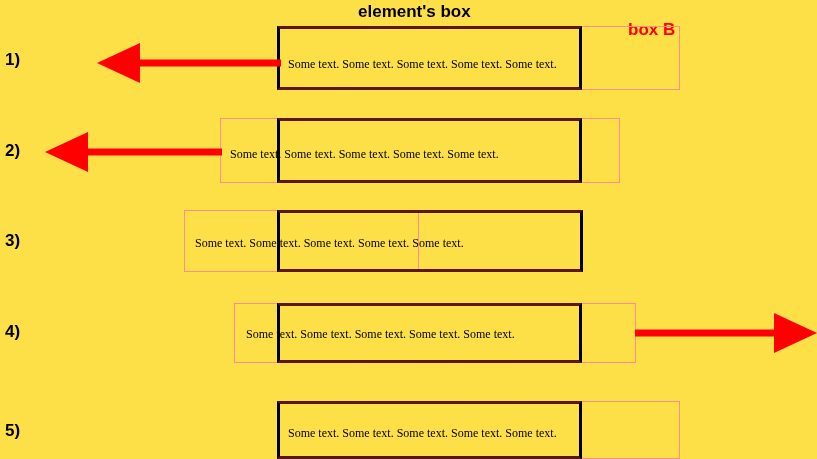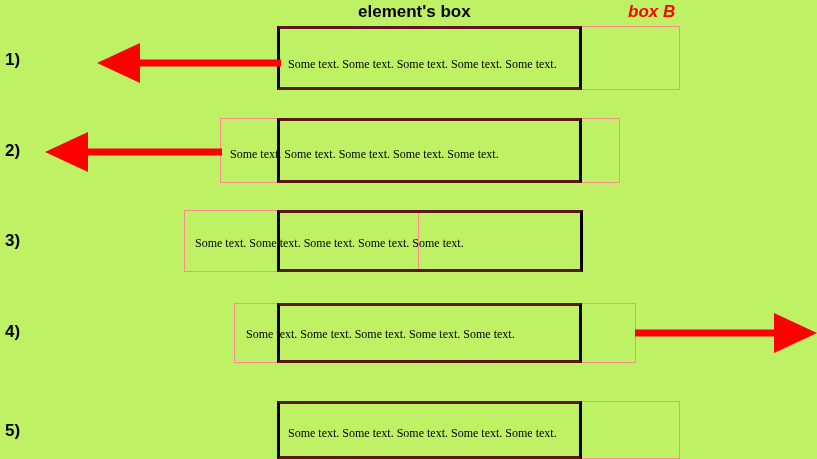--- a/index.html
+++ b/index.html
@@ -25,23 +25,22 @@
     line-height: 20px;
     white-space: nowrap;
   }
   .hdr-element {
     left: 358px;
     top: 2px;
     color: #000000;
   }
   .hdr-boxb {
     left: 628px;
-    top: 2px;
+    top: 20px;
     color: #ff0000;
-    font-style: italic;
   }
 
   
   .row-label {
     position: absolute;
     left: 5px;
     font-family: "Liberation Sans", sans-serif;
     font-weight: bold;
     font-size: 17px;
     line-height: 20px;
@@ -79,21 +78,21 @@
   .arrow {
     position: absolute;
   }
   .arrow svg {
     display: block;
   }
 </style>
 </head>
 <body>
 
-<div id="stage" style="width: 817px; height: 459px; background: #bef264;">
+<div id="stage" style="width: 817px; height: 459px; background: #fde047;">
 
   <div class="hdr hdr-element" style="color: rgb(0, 0, 0);">element's box</div>
   <div class="hdr hdr-boxb" style="color: rgb(255, 0, 0);">box B</div>
 
   <div class="row-label" style="top: 50px; color: rgb(0, 0, 0);">1)</div>
   <div class="boxb" style="left: 581px; top: 26px; width: 99px; height: 64px; border-color: rgb(255, 143, 143);"></div>
   <div class="elembox" style="left: 277px; top: 26px; width: 305px; height: 64px; border-color: rgb(92, 22, 22) rgb(0, 0, 0);"></div>
   <div class="textline" style="left: 288px; top: 55px; color: rgb(0, 0, 0);">Some text. Some text. Some text. Some text. Some text.</div>
   <div class="arrow" style="left: 97px; top: 43px;">
     <svg width="184" height="40" viewBox="0 0 184 40">

